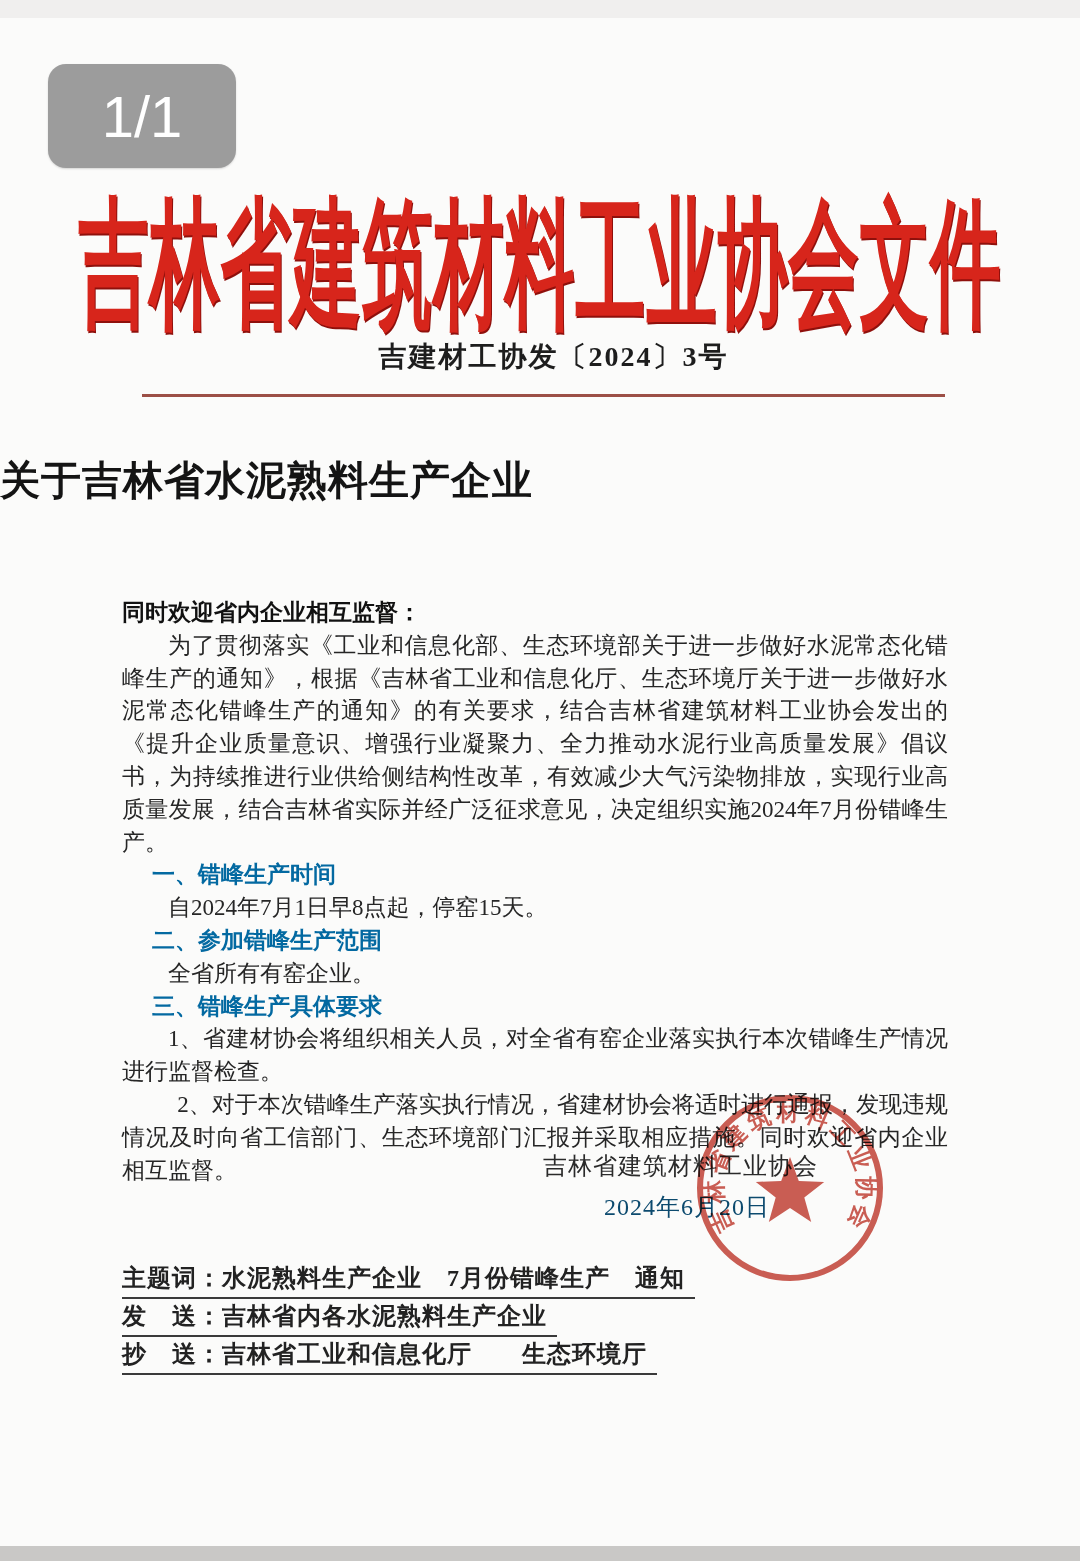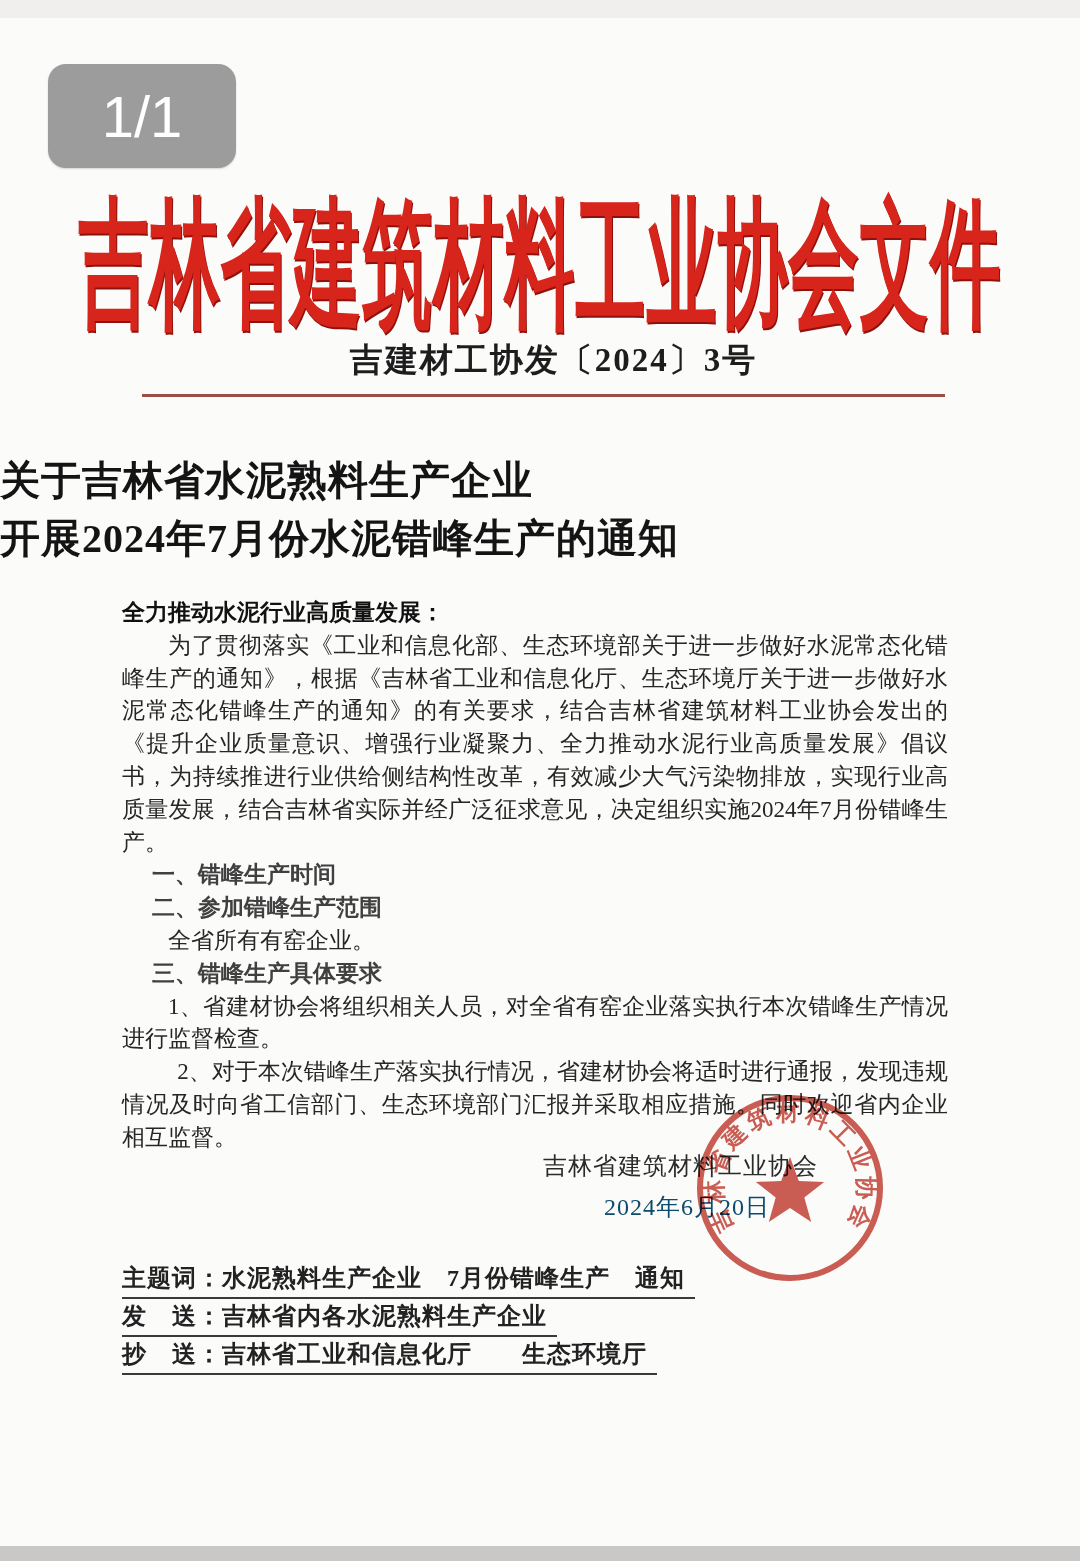--- a/index.html
+++ b/index.html
@@ -25,41 +25,41 @@
   .red-header {
     position:absolute; top:172px; left:0; width:1080px;
     text-align:center; white-space:nowrap;
     color:#d7251b; font-weight:bold; font-size:70px; letter-spacing:1px;
     transform:scaleY(2.0); transform-origin:50% 0;
     text-shadow:1px 1px 0 #8f100c;
   }
 
   .doc-number {
     position:absolute; top:338px; left:0; width:1080px; text-align:center;
-    font-size:33px; font-weight:bold; color:#1d1d1d; letter-spacing:2px;padding-left:27px;
+    font-size:28px; font-weight:bold; color:#1d1d1d; letter-spacing:2px;padding-left:27px;
   }
 
   .red-rule {
     position:absolute; top:394px; left:142px; width:803px; height:3px;
     background:#9c4f46;
   }
 
   .doc-title {
     position:absolute; top:452px; left:0; width:1080px; text-align:left;
     font-size:40px; font-weight:bold; line-height:58px; color:#141414;
     letter-spacing:1px;
   }
 
   .content {
     position:absolute; top:597px; left:122px; width:826px;
     font-size:23px; line-height:32.8px; color:#262626; text-align:justify;
   }
   .content p { text-indent:2em; }
   .content .salutation { text-indent:0; font-weight:bold; color:#111; }
-  .content .sec-heading { font-weight:bold; text-indent:1.3em; color:#404040; }
+  .content .sec-heading { font-weight:bold; text-indent:1.3em; color:#0369a1; }
   .content .item2 { text-indent:2.4em; }
 
   .sig-org {
     position:absolute; left:543px; top:1150px; font-size:24px; color:#2a2a2a;
     letter-spacing:1px; z-index:1;
   }
   .sig-date {
     position:absolute; left:604px; top:1191px; font-size:24px; color:#0c4a6e;
     letter-spacing:1px; z-index:1;
   }
@@ -88,27 +88,27 @@
   </div>
 
   <div class="red-header">吉林省建筑材料工业协会文件</div>
 
   <div class="doc-number">吉建材工协发〔2024〕3号</div>
 
   <div class="red-rule"></div>
 
   <div class="doc-title">
     <div>关于吉林省水泥熟料生产企业</div>
-    <div>开展2024年7月份水泥错峰生产的通知</div>
   </div>
 
   <div class="content">
-    <p class="salutation">全力推动水泥行业高质量发展：</p>
+    <p class="salutation">同时欢迎省内企业相互监督：</p>
     <p>为了贯彻落实《工业和信息化部、生态环境部关于进一步做好水泥常态化错峰生产的通知》，根据《吉林省工业和信息化厅、生态环境厅关于进一步做好水泥常态化错峰生产的通知》的有关要求，结合吉林省建筑材料工业协会发出的《提升企业质量意识、增强行业凝聚力、全力推动水泥行业高质量发展》倡议书，为持续推进行业供给侧结构性改革，有效减少大气污染物排放，实现行业高质量发展，结合吉林省实际并经广泛征求意见，决定组织实施2024年7月份错峰生产。</p>
     <p class="sec-heading">一、错峰生产时间</p>
+    <p>自2024年7月1日早8点起，停窑15天。</p>
     <p class="sec-heading">二、参加错峰生产范围</p>
     <p>全省所有有窑企业。</p>
     <p class="sec-heading">三、错峰生产具体要求</p>
     <p>1、省建材协会将组织相关人员，对全省有窑企业落实执行本次错峰生产情况进行监督检查。</p>
     <p class="item2">2、对于本次错峰生产落实执行情况，省建材协会将适时进行通报，发现违规情况及时向省工信部门、生态环境部门汇报并采取相应措施。同时欢迎省内企业相互监督。</p>
   </div>
 
   <div class="sig-org">吉林省建筑材料工业协会</div>
   <div class="sig-date">2024年6月20日</div>
 

